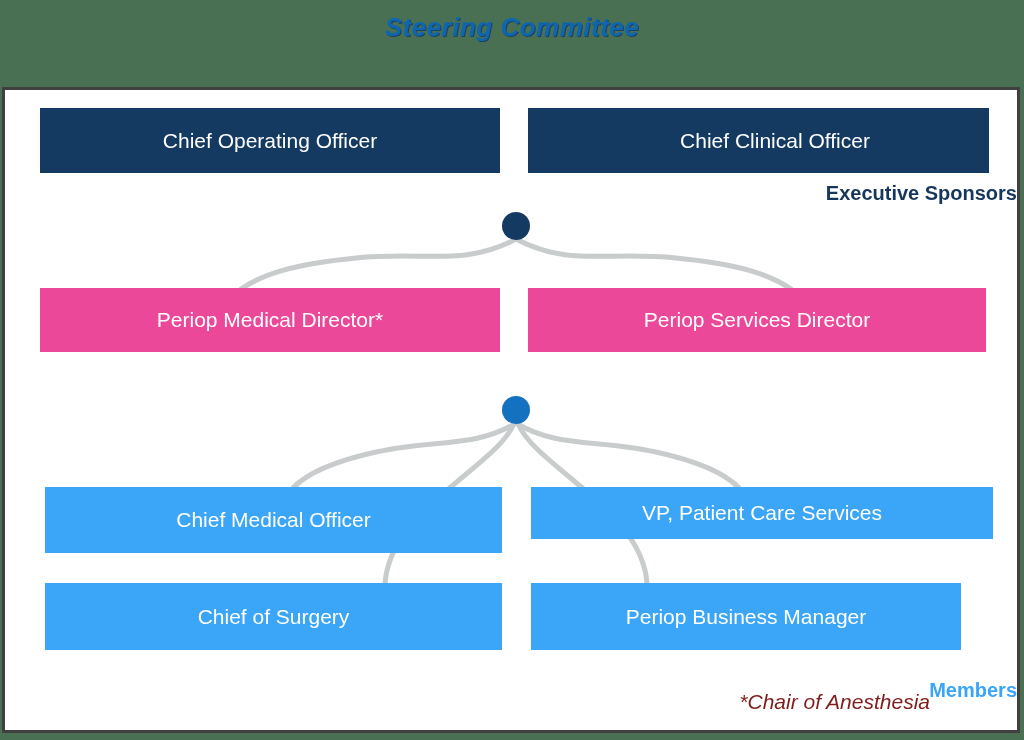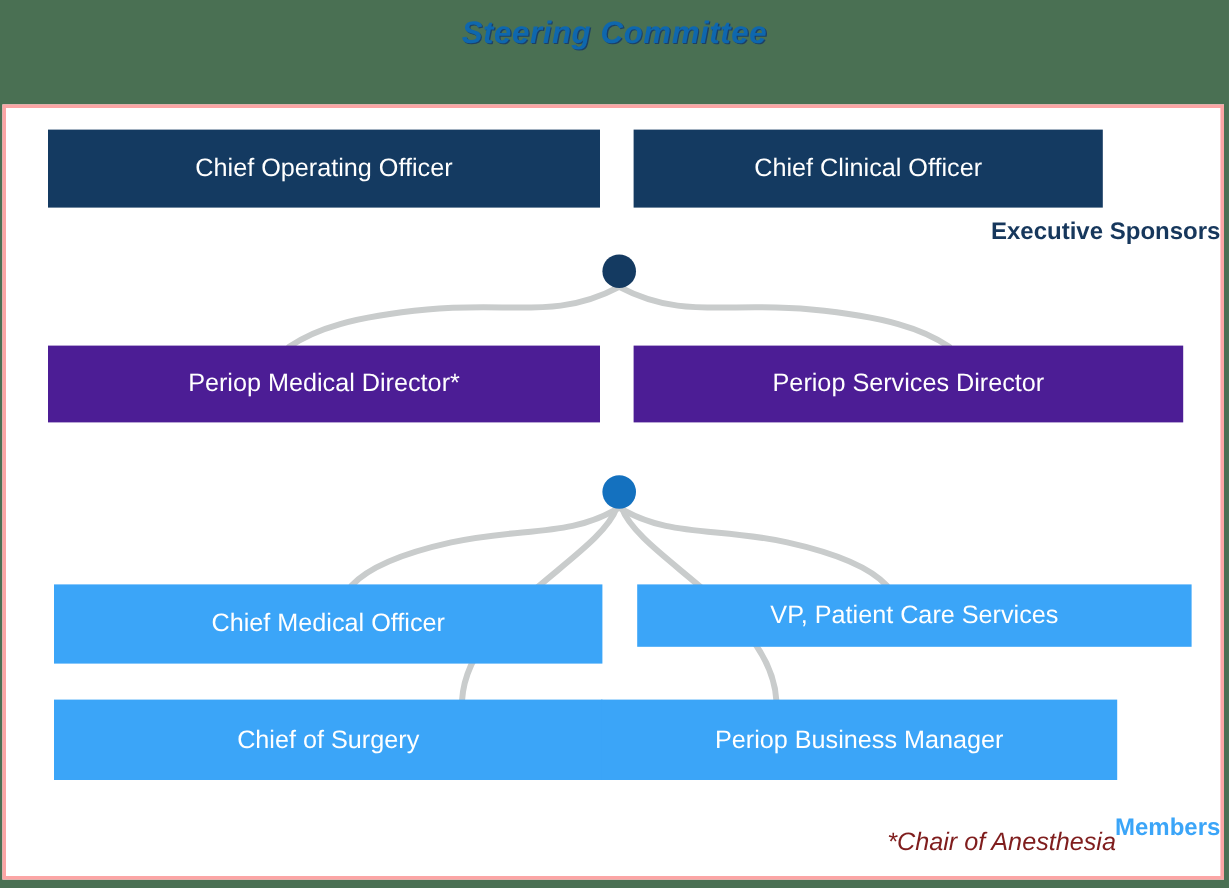--- a/index.html
+++ b/index.html
@@ -29,21 +29,21 @@
     text-shadow: 1px 1px 0 #1D4066;
     letter-spacing: 0.5px;
   }
   .panel {
     position: absolute;
     left: 2px;
     top: 87px;
     width: 1018px;
     height: 646px;
     background: #FFFFFF;
-    border: 3px solid #fca5a5;
+    border: 3px solid #404040;
     box-sizing: border-box;
   }
   .connectors {
     position: absolute;
     left: 0;
     top: 0;
     width: 1012px;
     height: 640px;
     z-index: 1;
   }
@@ -51,21 +51,21 @@
     position: absolute;
     z-index: 2;
     display: flex;
     align-items: center;
     justify-content: center;
     color: #FFFFFF;
     font-size: 21px;
     text-align: center;
   }
   .box.navy  { background: #143A61; }
-  .box.mblue { background: #4c1d95; }
+  .box.mblue { background: #ec4899; }
   .box.lblue { background: #3BA5F8; }
 
   .lvl-label {
     position: absolute;
     left: 0;
     width: 100%;
     z-index: 3;
     text-align: right;
     font-weight: bold;
     font-size: 20px;
@@ -102,42 +102,42 @@
         <path d="M 509 333 C 494 375 384 420 380 494"></path>
         <path d="M 513 333 C 528 375 638 420 642 494"></path>
       </g>
       <circle cx="511" cy="136" r="14" fill="#143A61"></circle>
       <circle cx="511" cy="320" r="14" fill="#1471BF"></circle>
     </svg>
 
     <div class="box navy" style="left:35px; top:18px; width:460px; height:65px;">
       <span>Chief Operating Officer</span>
     </div>
-    <div class="box navy" style="left:523px; top:18px; width:391px; height:65px;">
+    <div class="box navy" style="left:523px; top:18px; width:428px; height:65px;padding-left:33px;">
       <span>Chief Clinical Officer</span>
     </div>
     <div class="lvl-label lbl-navy" style="top:92px;">Executive Sponsors</div>
 
     <div class="box mblue" style="left:35px; top:198px; width:460px; height:64px;">
       <span>Periop Medical Director*</span>
     </div>
     <div class="box mblue" style="left:523px; top:198px; width:458px; height:64px;">
       <span>Periop Services Director</span>
     </div>
 
     <div class="box lblue" style="left:40px; top:397px; width:457px; height:66px;">
       <span>Chief Medical Officer</span>
     </div>
     <div class="box lblue" style="left:526px; top:397px; width:462px; height:52px;">
       <span>VP, Patient Care Services</span>
     </div>
     <div class="box lblue" style="left:40px; top:493px; width:457px; height:67px;">
       <span>Chief of Surgery</span>
     </div>
-    <div class="box lblue" style="left:496px; top:493px; width:430px; height:67px;">
+    <div class="box lblue" style="left:526px; top:493px; width:430px; height:67px;">
       <span>Periop Business Manager</span>
     </div>
     <div class="lvl-label lbl-lblue" style="top:566px;margin-top:23px;">Members</div>
 
     <div class="footnote">*Chair of Anesthesia</div>
 
   </div>
 </div>
 
 </body></html>

